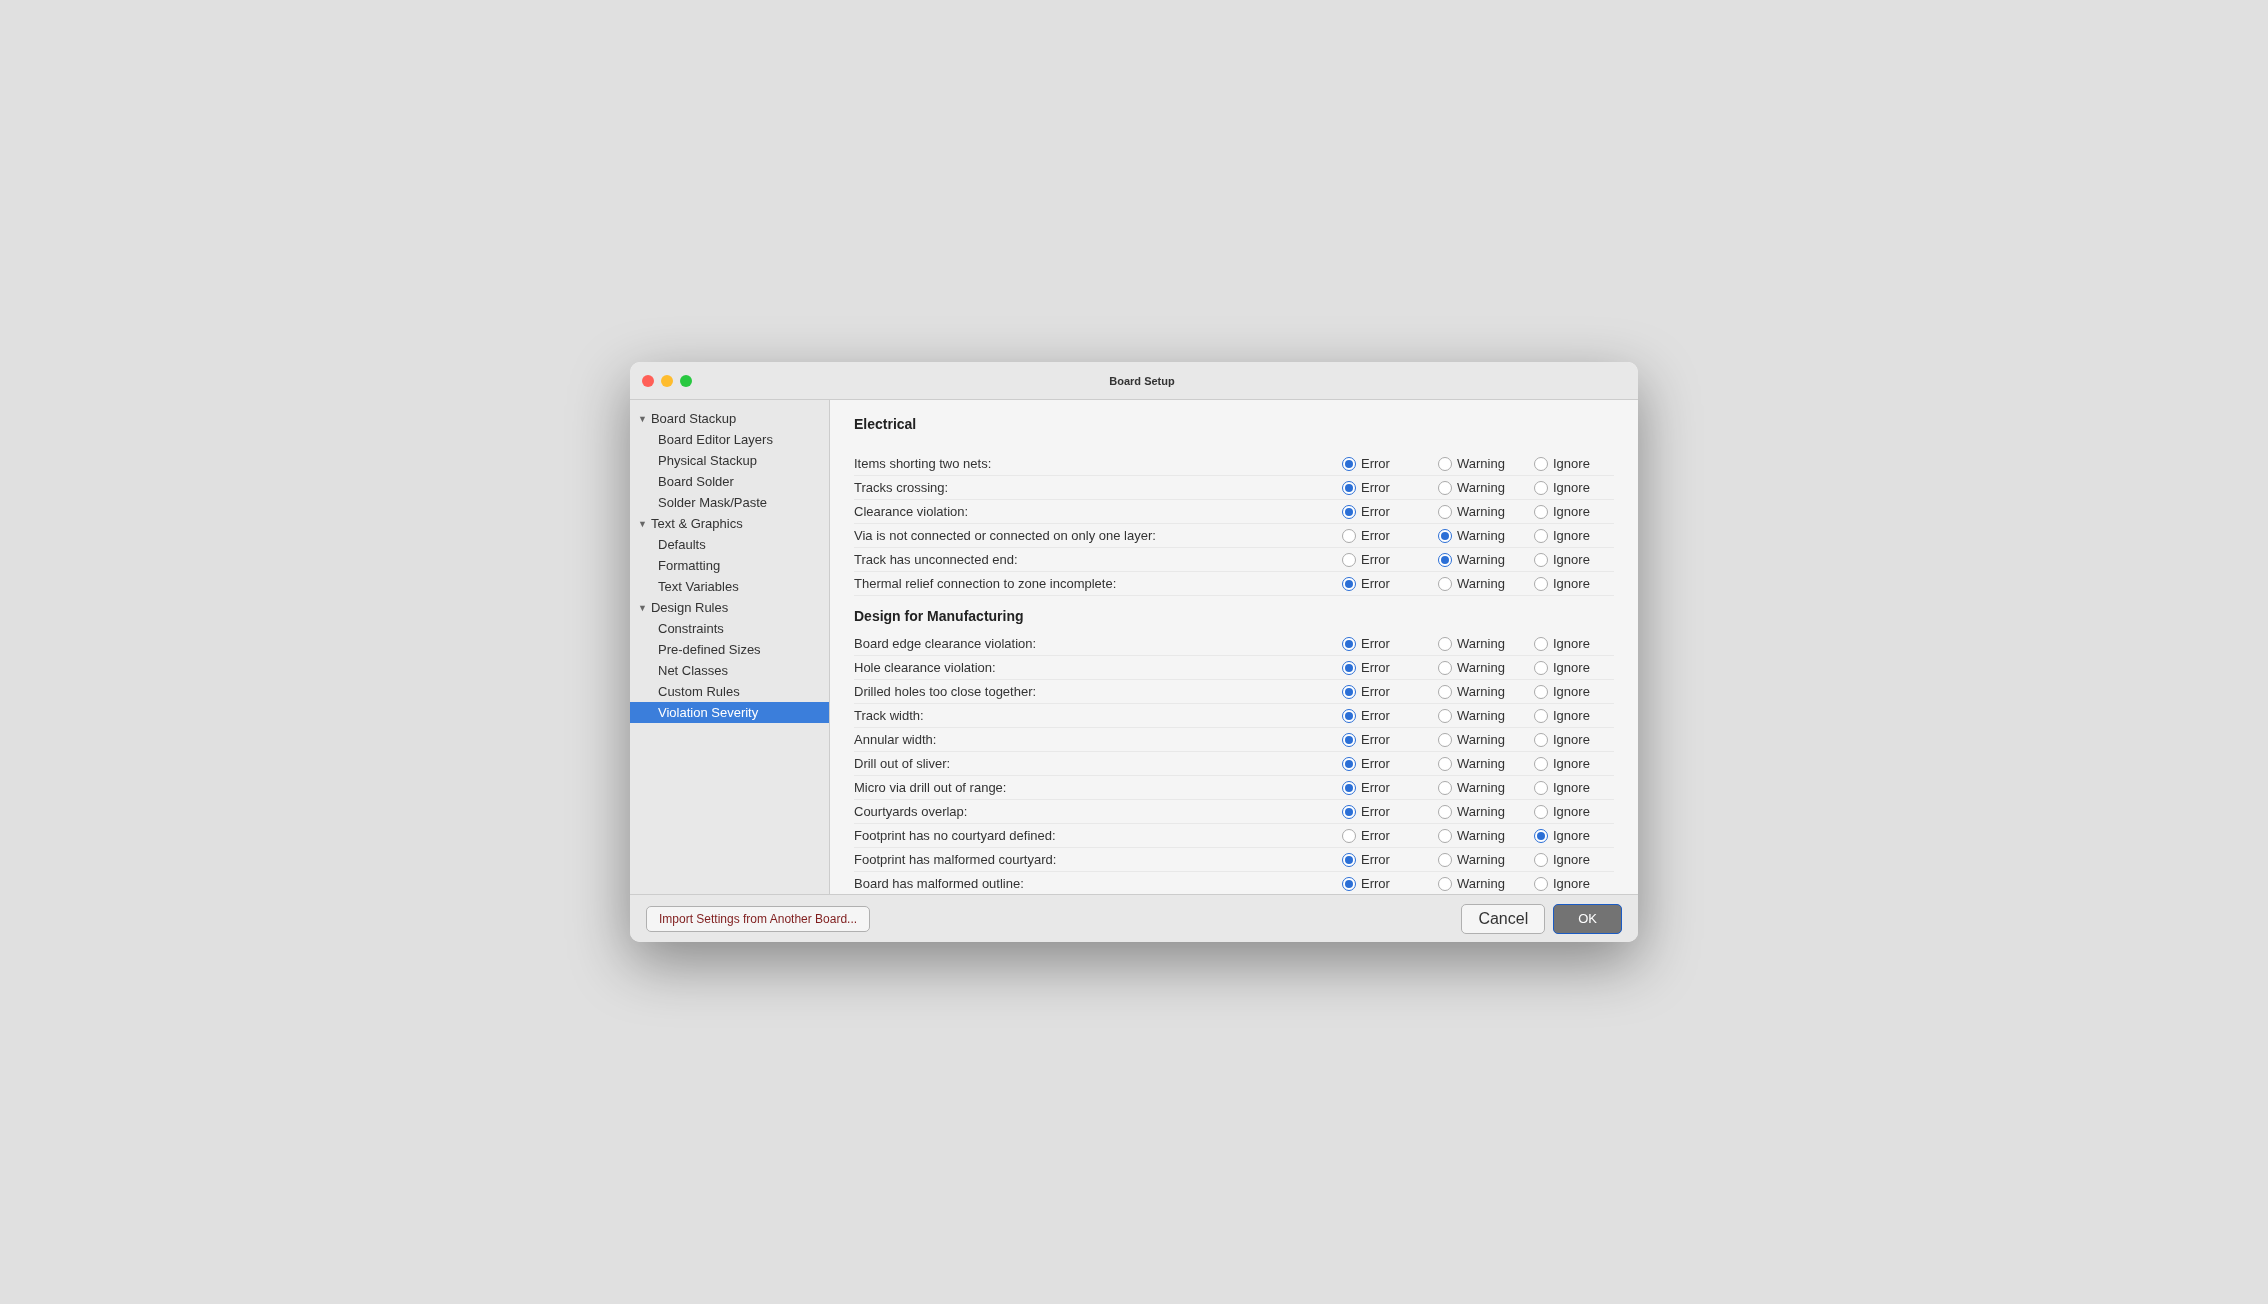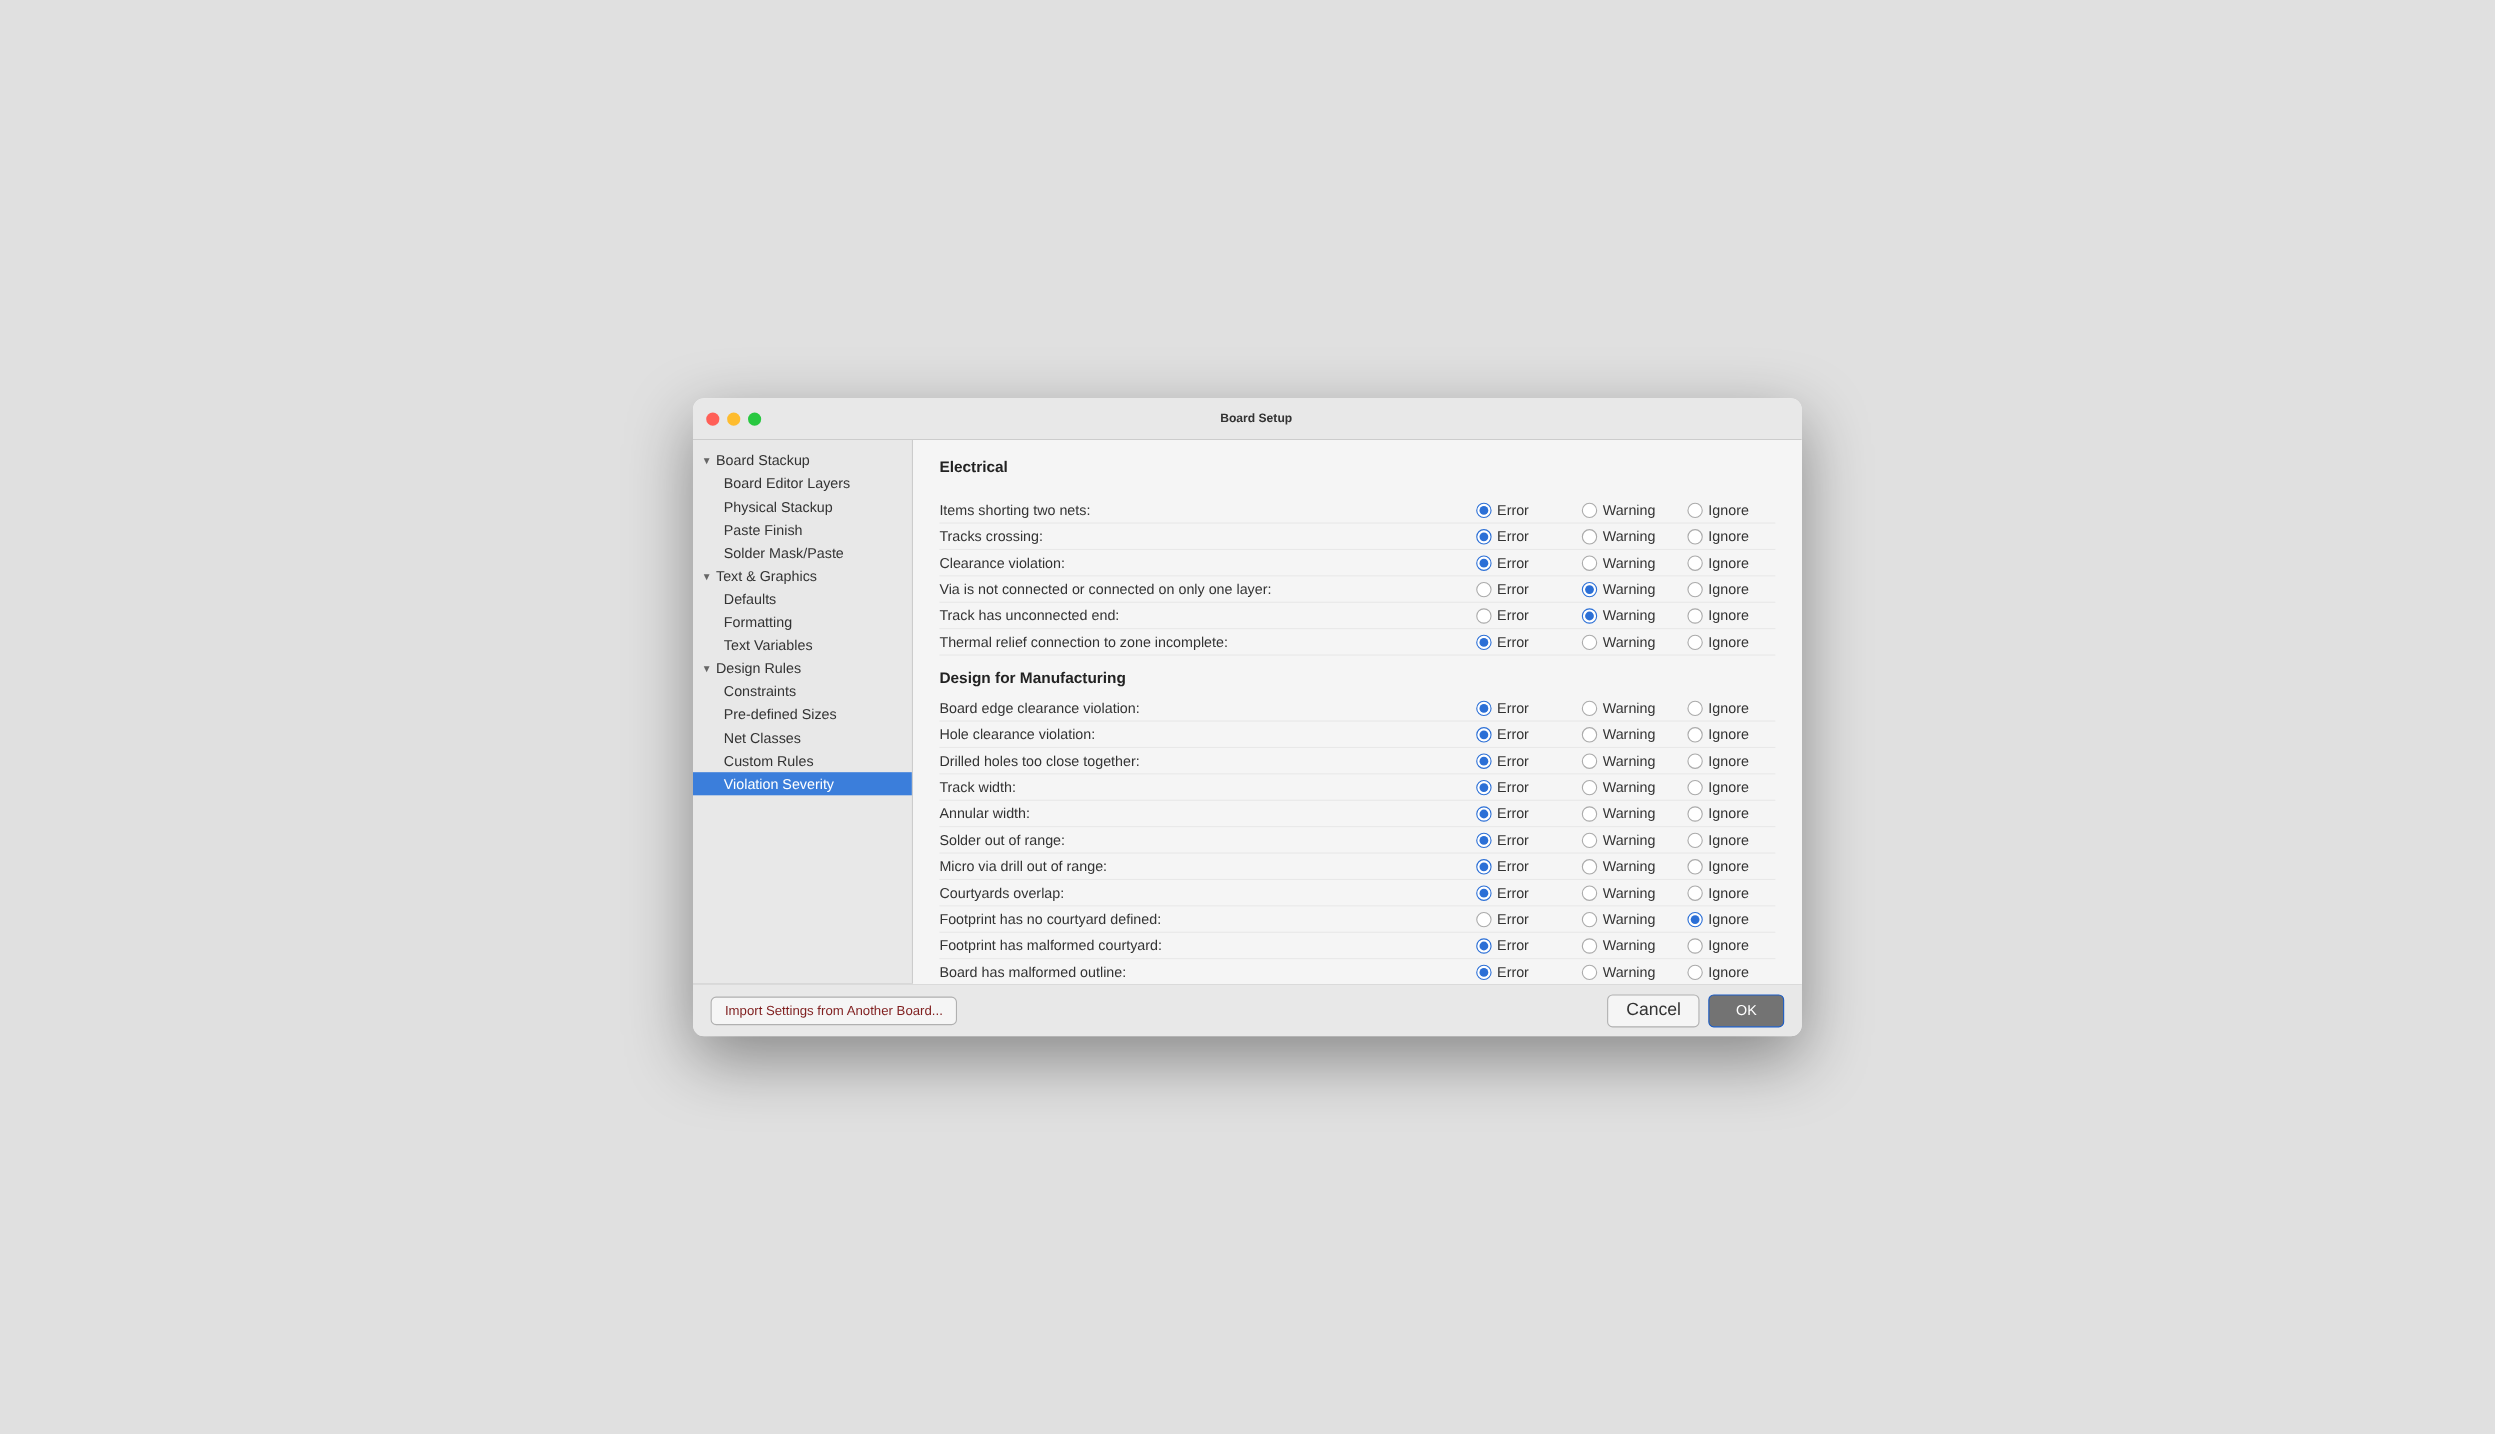--- a/index.html
+++ b/index.html
@@ -214,21 +214,21 @@
     </div>
     <span class="titlebar-title">Board Setup</span>
   </div>
 
   <div class="content">
 
     <div class="sidebar">
     <div class="sidebar-item group-header"><span class="triangle">▼</span> Board Stackup</div>
         <div class="sidebar-item child">Board Editor Layers</div>
         <div class="sidebar-item child">Physical Stackup</div>
-        <div class="sidebar-item child">Paste Finish</div>
+        <div class="sidebar-item child">Board Solder</div>
         <div class="sidebar-item child">Solder Mask/Paste</div>
         <div class="sidebar-item group-header"><span class="triangle">▼</span> Text &amp; Graphics</div>
         <div class="sidebar-item child">Defaults</div>
         <div class="sidebar-item child">Formatting</div>
         <div class="sidebar-item child">Text Variables</div>
         <div class="sidebar-item group-header"><span class="triangle">▼</span> Design Rules</div>
         <div class="sidebar-item child">Constraints</div>
         <div class="sidebar-item child">Pre-defined Sizes</div>
         <div class="sidebar-item child">Net Classes</div>
         <div class="sidebar-item child">Custom Rules</div>
@@ -419,21 +419,21 @@
               <div class="radio-circle"></div>
               <span class="radio-label">Warning</span>
             </div>
             <div class="radio-option">
               <div class="radio-circle"></div>
               <span class="radio-label">Ignore</span>
             </div>
           </div>
         </div>
         <div class="violation-row">
-          <span class="row-label">Solder out of range:</span>
+          <span class="row-label">Drill out of sliver:</span>
           <div class="radio-group">
             <div class="radio-option">
               <div class="radio-circle selected"></div>
               <span class="radio-label">Error</span>
             </div>
             <div class="radio-option">
               <div class="radio-circle"></div>
               <span class="radio-label">Warning</span>
             </div>
             <div class="radio-option">

